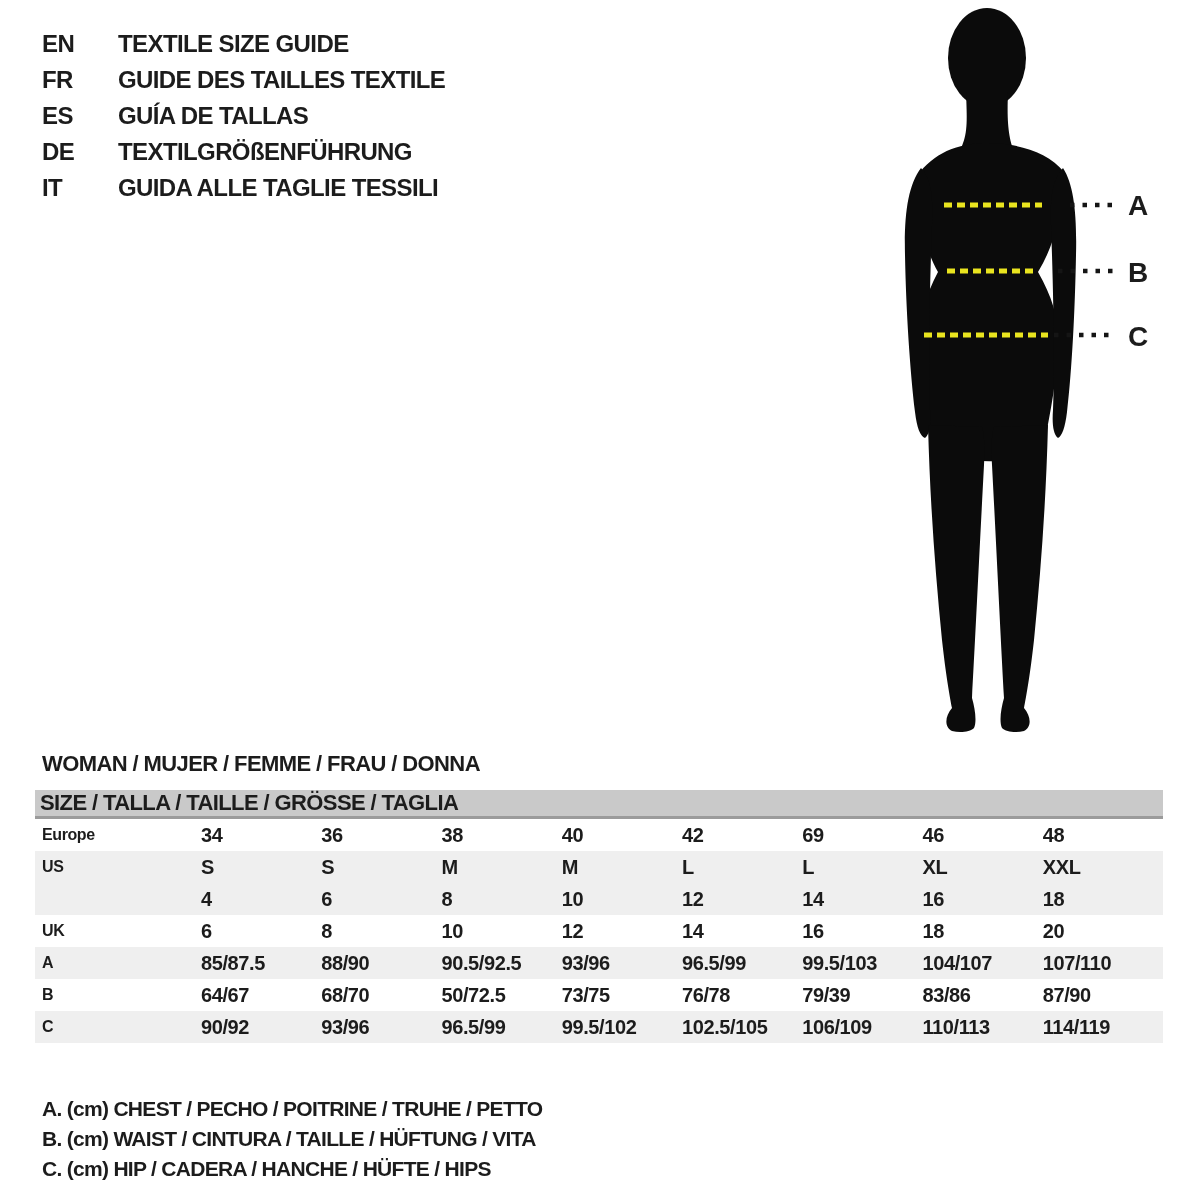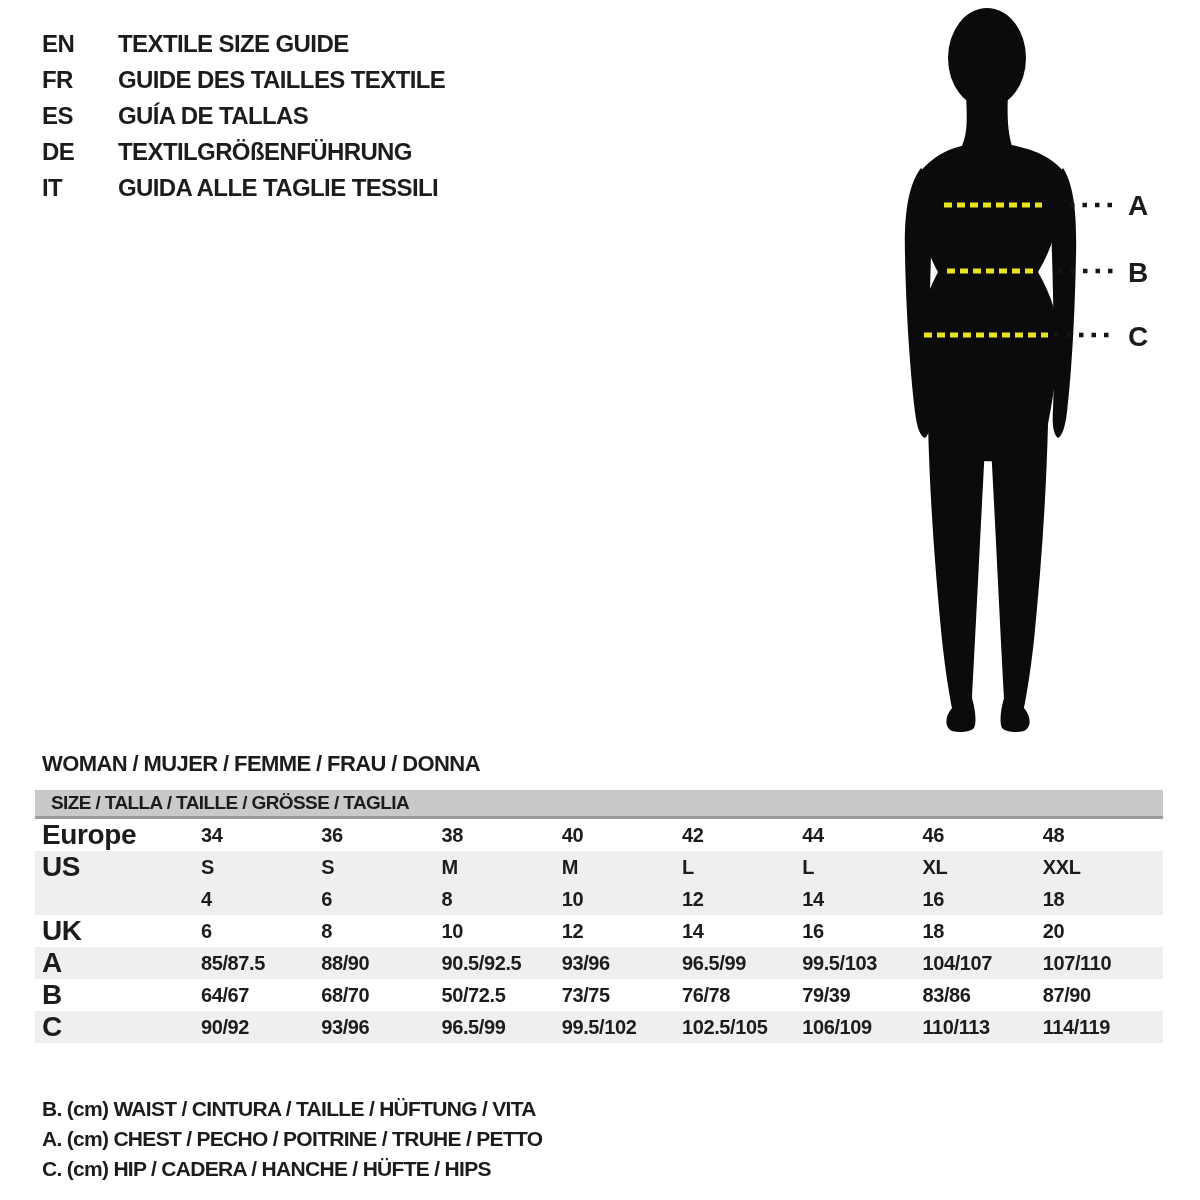--- a/index.html
+++ b/index.html
@@ -37,27 +37,27 @@
   .gender-heading {
     position:absolute; left:42px; top:736px;
     font-size:22px; font-weight:bold; letter-spacing:-0.6px; white-space:nowrap;margin-top:15px;
   }
 
   
   .size-table { position:absolute; left:35px; top:790px; width:1128px; }
   .table-header {
     height:26px; background:var(--header-bg,#c9c9c9);
     border-bottom:3px solid var(--header-border,#9b9b9b);
-    display:flex; align-items:center; padding-left:16px;
-    font-size:19px; font-weight:bold; letter-spacing:-0.6px;
+    display:flex; align-items:center; padding-left:5px;
+    font-size:22px; font-weight:bold; letter-spacing:-0.6px;
   }
   .trow { display:flex; align-items:center; height:32px; }
   .trow.shaded { background:var(--row-shade,#efefef); }
   .tlabel {
-    width:160px; padding-left:7px; font-size:28px; font-weight:bold;
+    width:160px; padding-left:7px; font-size:16px; font-weight:bold;
     letter-spacing:-0.4px; white-space:nowrap;
   }
   .tcell {
     width:121px; text-align:left; font-size:20px; font-weight:bold;
     letter-spacing:-0.4px; white-space:nowrap;
   }
 
   
   .legend { position:absolute; left:42px; top:1094px; }
   .legend-line {
@@ -155,21 +155,21 @@
   <div class="size-table">
     <div class="table-header">SIZE / TALLA / TAILLE / GRÖSSE / TAGLIA</div>
     <div id="table-body">
         <div class="trow">
           <div class="tlabel">Europe</div>
           <div class="tcell">34</div>
           <div class="tcell">36</div>
           <div class="tcell">38</div>
           <div class="tcell">40</div>
           <div class="tcell">42</div>
-          <div class="tcell">44</div>
+          <div class="tcell">69</div>
           <div class="tcell">46</div>
           <div class="tcell">48</div>
         </div>
         <div class="trow shaded">
           <div class="tlabel">US</div>
           <div class="tcell">S</div>
           <div class="tcell">S</div>
           <div class="tcell">M</div>
           <div class="tcell">M</div>
           <div class="tcell">L</div>
@@ -229,18 +229,18 @@
           <div class="tcell">99.5/102</div>
           <div class="tcell">102.5/105</div>
           <div class="tcell">106/109</div>
           <div class="tcell">110/113</div>
           <div class="tcell">114/119</div>
         </div>
       </div>
   </div>
 
   <div class="legend">
+      <div class="legend-line">A. (cm) CHEST / PECHO / POITRINE / TRUHE / PETTO</div>
       <div class="legend-line">B. (cm) WAIST / CINTURA / TAILLE / HÜFTUNG / VITA</div>
-      <div class="legend-line">A. (cm) CHEST / PECHO / POITRINE / TRUHE / PETTO</div>
       <div class="legend-line">C. (cm) HIP / CADERA / HANCHE / HÜFTE / HIPS</div>
     </div>
 
 </div>
 
 </body></html>

